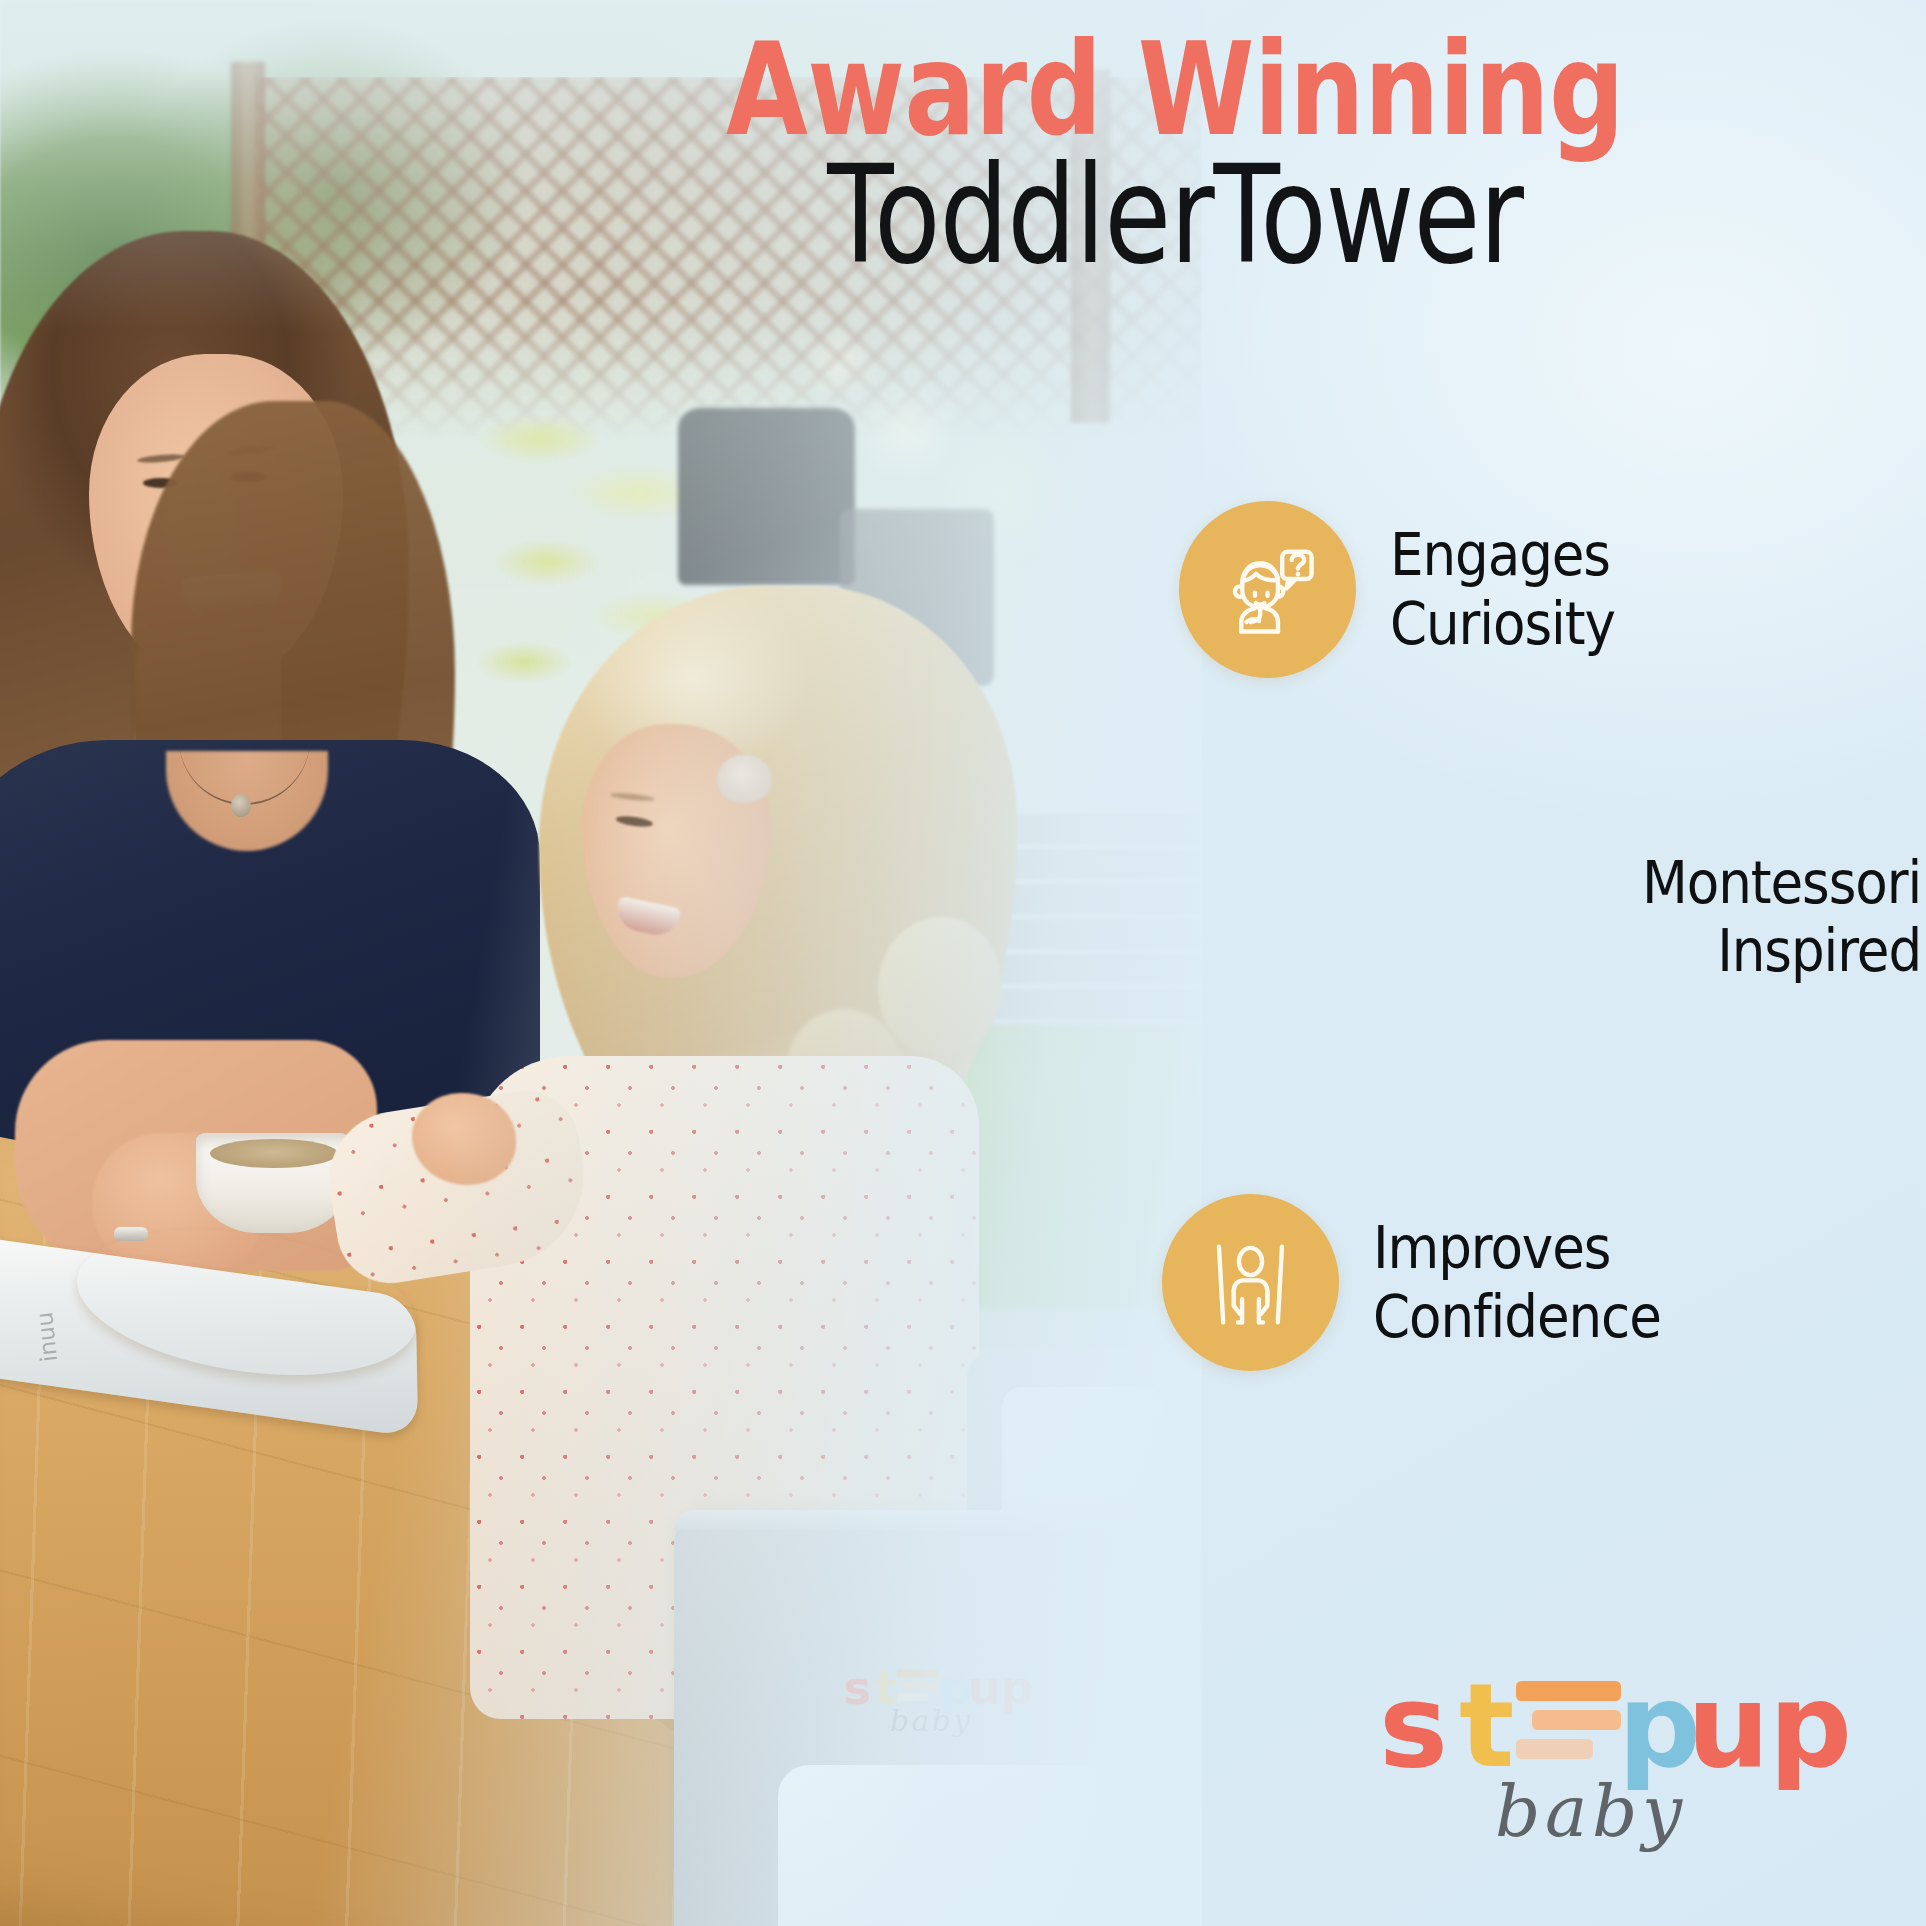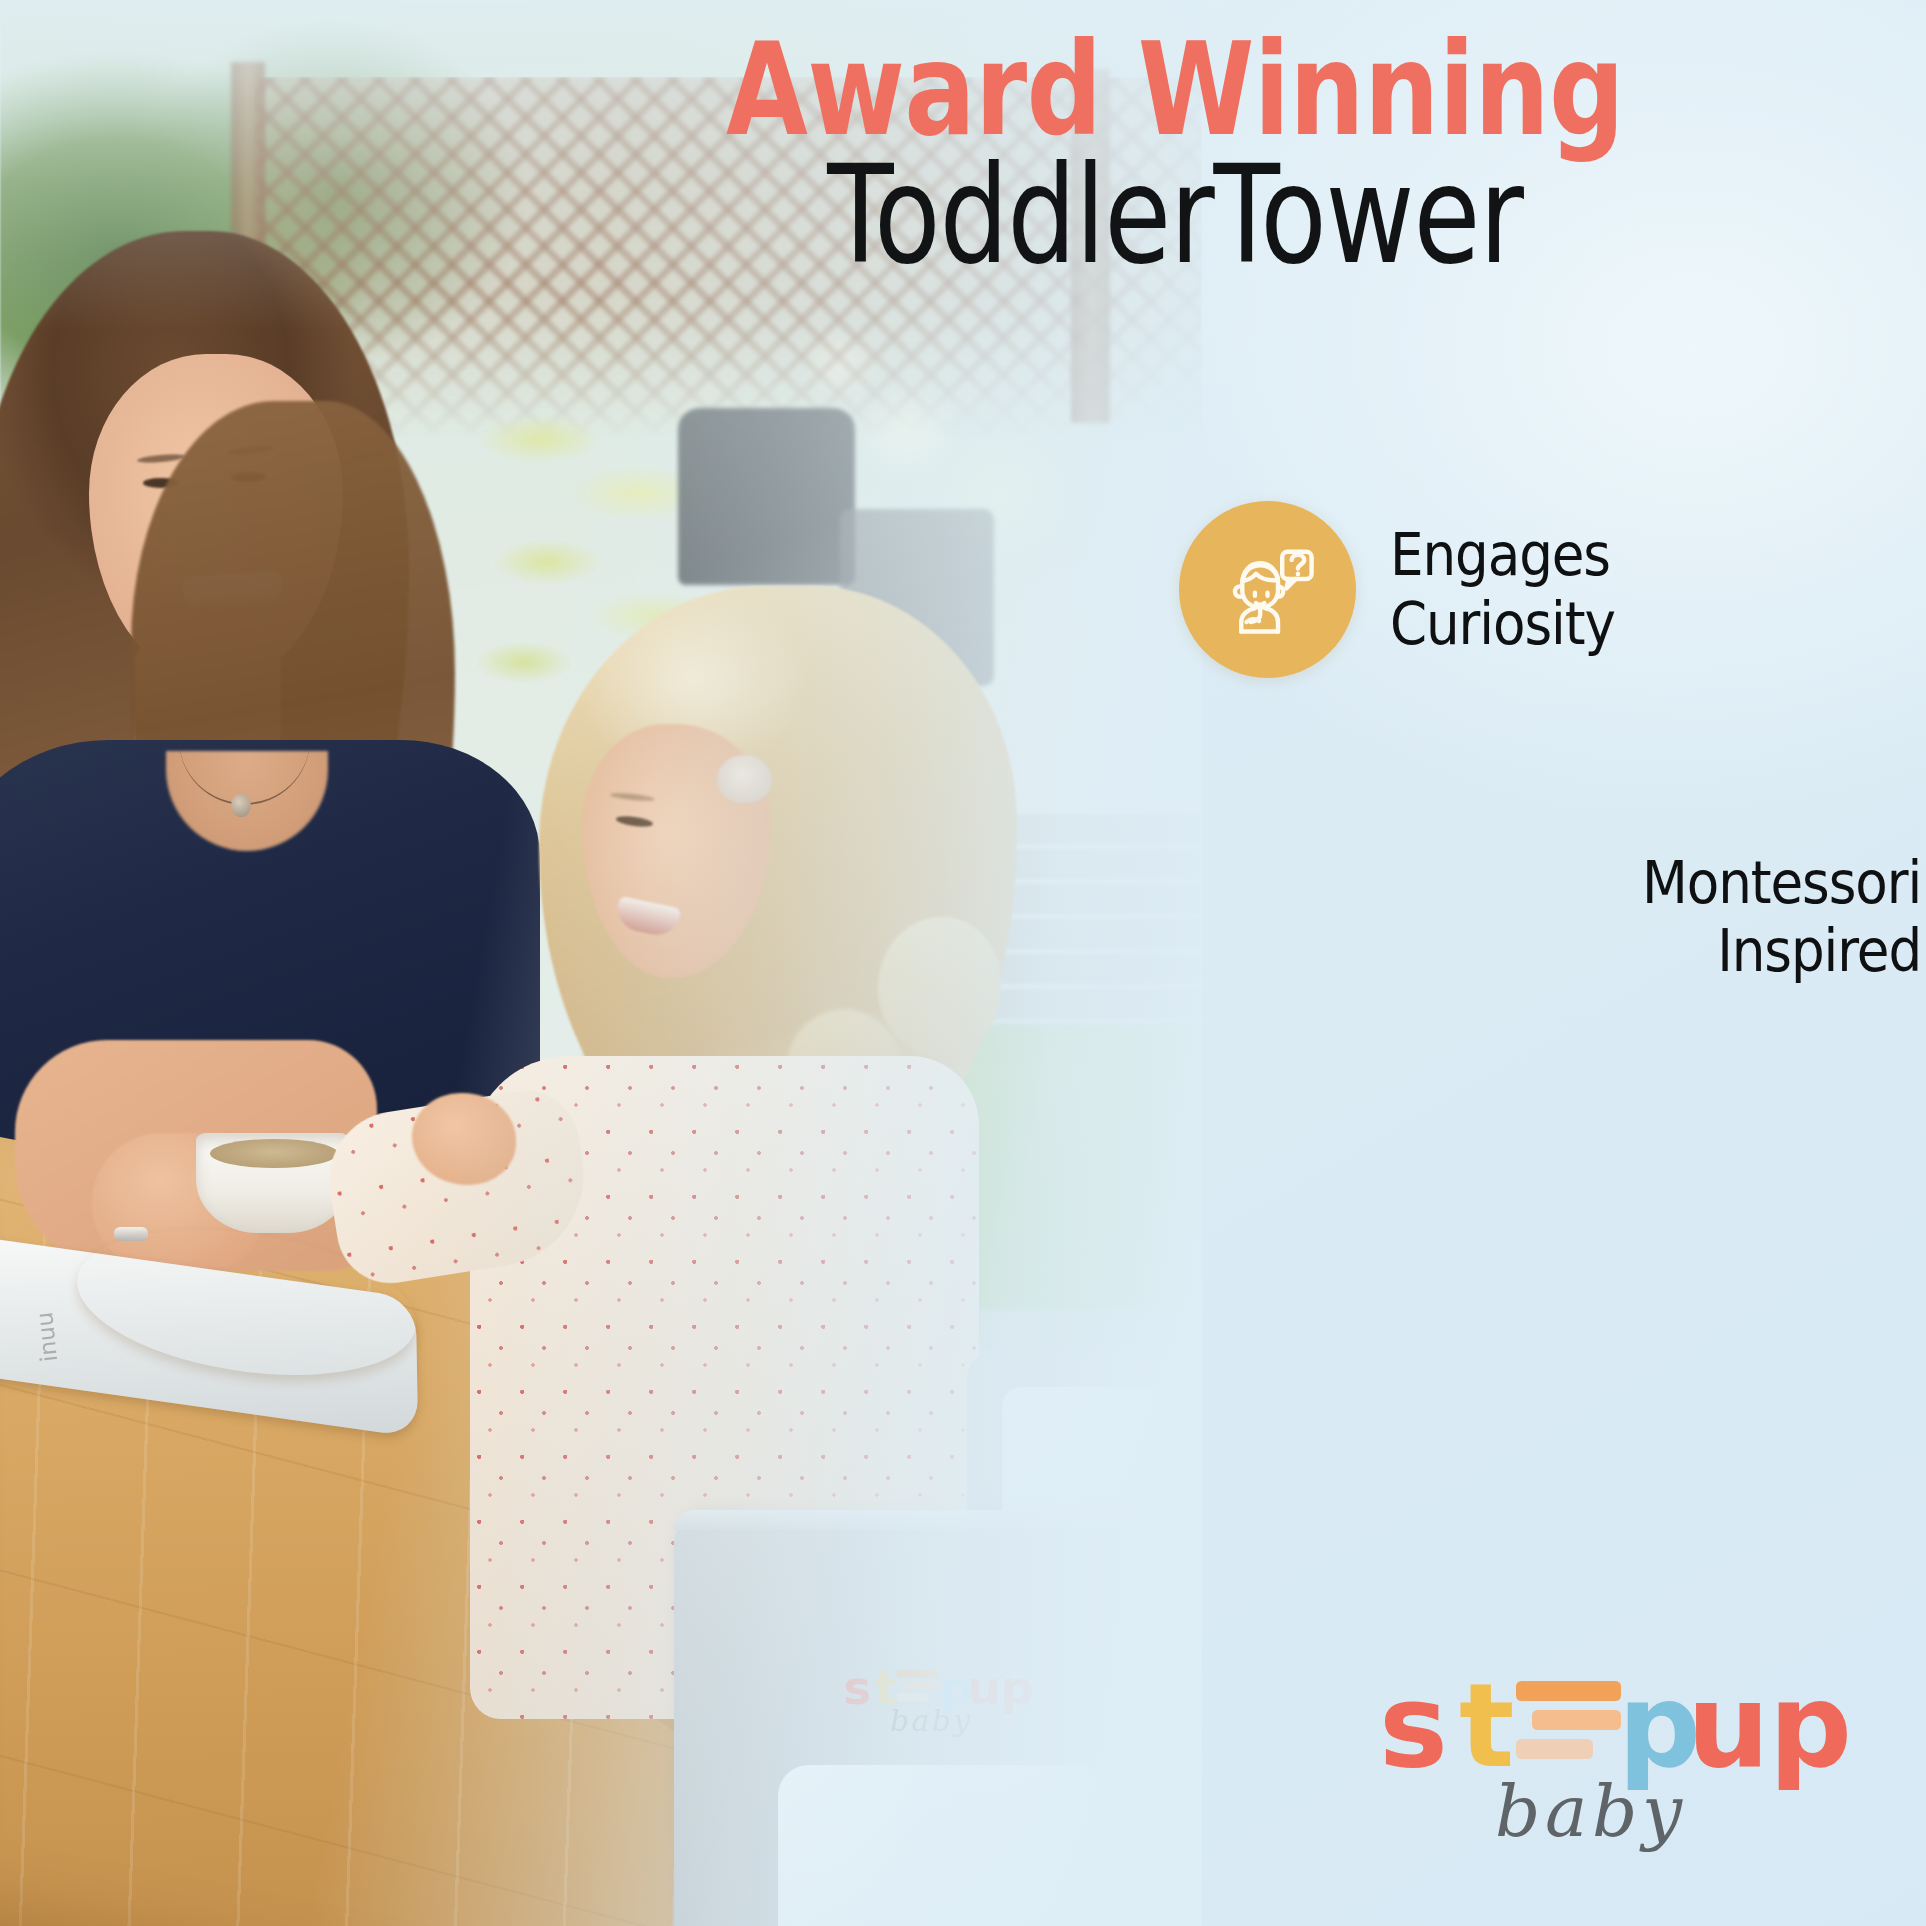--- a/index.html
+++ b/index.html
@@ -484,20 +484,35 @@
       </div>
       <div class="f-label">Engages
 Curiosity</div>
     </div>
 
     <div class="feature reverse f2">
       <div class="f-label">Montessori
 Inspired</div>
     </div>
 
+    <div class="feature f3">
+      <div class="badge">
+        <svg viewBox="0 0 100 100" fill="none" stroke="#fffaf0" stroke-width="4.2" stroke-linecap="round" stroke-linejoin="round">
+          <path d="M20 16l4 72M80 16l-4 72"></path>
+          <ellipse cx="50" cy="30" rx="11" ry="13"></ellipse>
+          <path d="M34 58c0-6 4-10 9-10h14c5 0 9 4 9 10v10"></path>
+          <path d="M34 58v14l6 8"></path>
+          <path d="M66 58v14l-6 8"></path>
+          <path d="M42 66v22M58 66v22"></path>
+          <path d="M42 88h-4M58 88h4"></path>
+        </svg>
+      </div>
+      <div class="f-label">Improves
+Confidence</div>
+    </div>
 
   </div>
 
   <div class="brand">
     <div class="brand-row">
       <span class="lg lg-s">s</span>
       <span class="lg lg-t">t</span>
       <span class="bar bar1"></span>
       <span class="bar bar2"></span>
       <span class="bar bar3"></span>

